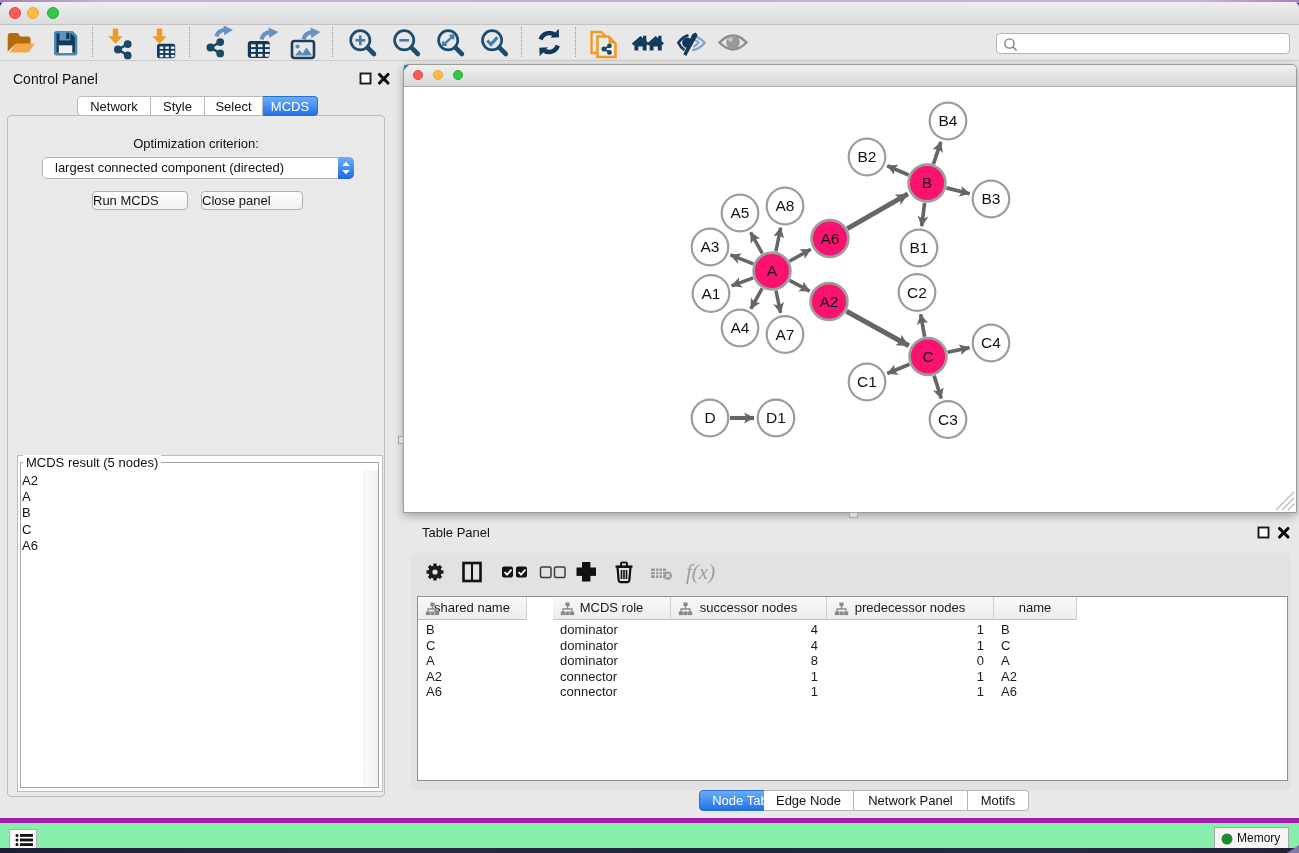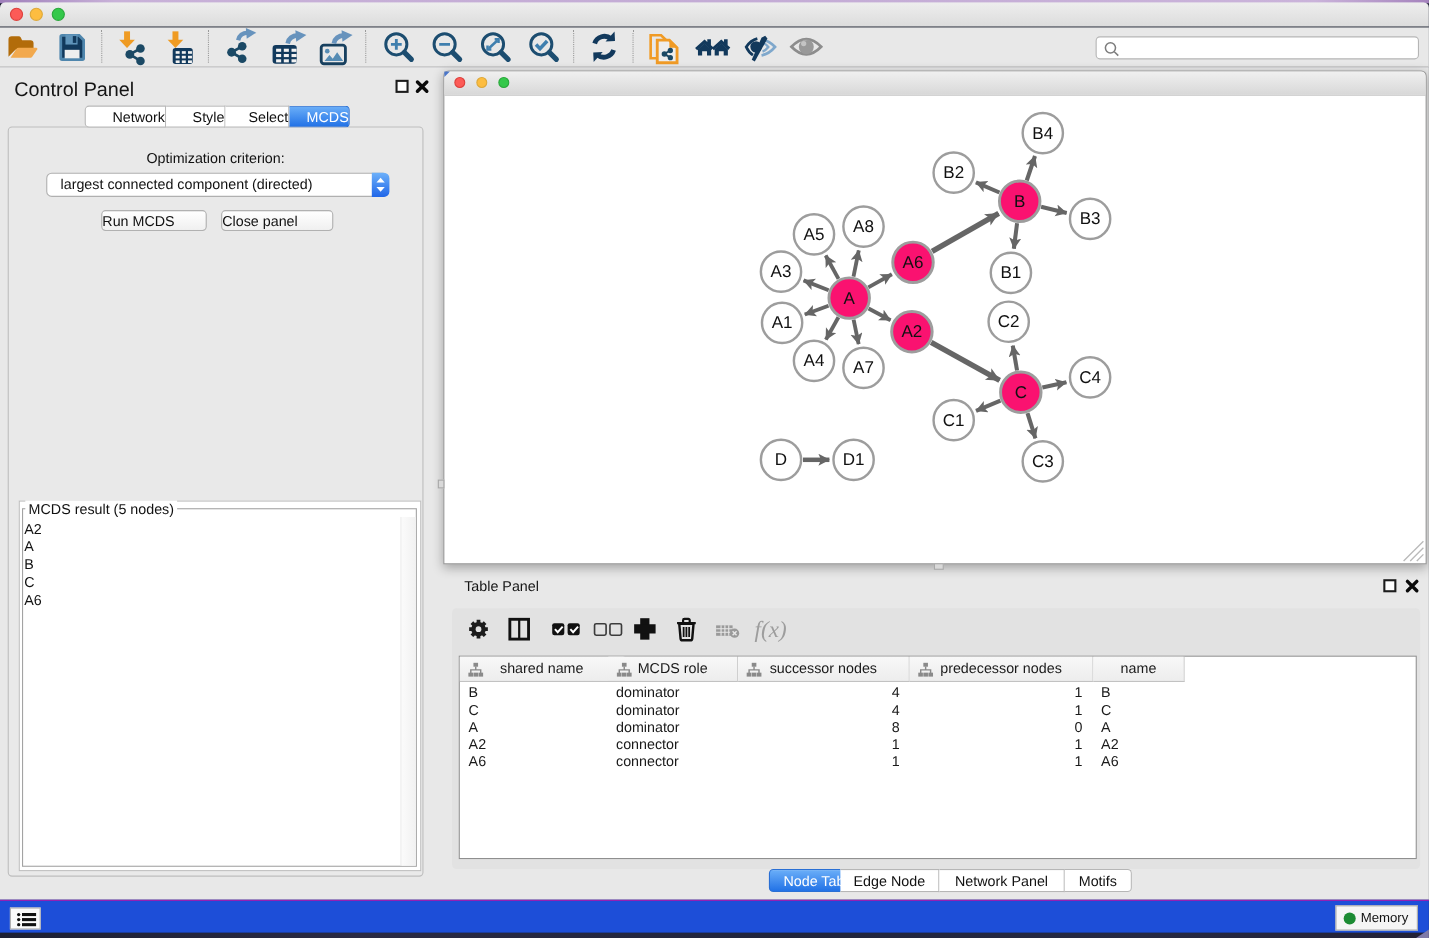--- a/index.html
+++ b/index.html
@@ -19,26 +19,26 @@
 
 #toolbar { left:0; top:25px; width:1299px; height:36px; background:#e8e8e8;
   border-bottom:1px solid #cccccc; }
 .tsep { position:absolute; top:2px; height:30px; width:0;
   border-left:1px dotted #9a9a9a; }
 #searchbox { position:absolute; left:996px; top:8px; width:294px; height:21px;
   background:#fff; border:1px solid #b5b5b5; border-radius:4px; }
 
 #mainbg { left:0; top:61px; width:1299px; height:757px; background:#e8e8e8; }
 
-#cp-title { left:13px; top:71px; font-size:18px; color:#141414; }
+#cp-title { left:13px; top:71px; font-size:14px; color:#141414; }
 #cp-box { left:7px; top:115px; width:378px; height:682px; background:#e9e9e9;
   border:1px solid #bdbdbd; border-radius:4px; }
 .tab { position:absolute; top:96px; height:20px; background:#ffffff;
   border:1px solid #b9b9b9; border-left:none; font-size:13px; color:#111;
-  text-align:right; line-height:19px; }
+  text-align:center; line-height:19px; }
 .tab.first { border-left:1px solid #b9b9b9; border-radius:4px 0 0 4px; }
 .tab.last { border-radius:0 4px 4px 0; }
 .tab.sel { background:linear-gradient(180deg,#6aaef8,#2272e6); color:#fff; border-color:#2a6fd4; }
 #opt-label { left:7px; top:136px; width:378px; text-align:center; font-size:13px; color:#111; }
 #cp-select { left:42px; top:157px; width:311px; height:22px; background:#fff;
   border:1px solid #b0b0b0; border-radius:5px; font-size:13px; color:#111;
   line-height:20px; padding-left:12px; }
 #cp-step { left:338px; top:157px; width:15.5px; height:22px; border-radius:0 5px 5px 0;
   background:linear-gradient(180deg,#6db1fa,#2066e8); }
 .btn { position:absolute; top:191px; height:19px;
@@ -75,22 +75,22 @@
 .cell { position:absolute; font-size:13px; color:#1a1a1a; height:15.6px; line-height:15.6px; }
 .num { text-align:right; }
 
 .btab { position:absolute; top:790px; height:21px; background:#fff;
   border:1px solid #b6b6b6; border-left:none; font-size:13px; color:#111;
   text-align:center; line-height:20px; }
 .btab.first { border-left:1px solid #b6b6b6; border-radius:4px 0 0 4px; }
 .btab.last { border-radius:0 4px 4px 0; }
 .btab.sel { background:linear-gradient(180deg,#6aaef8,#2272e6); color:#fff; border-color:#2a6fd4; }
 
-#statusbar { left:0; top:818px; width:1299px; height:30px; background:#1d4ed8;
-  border-top:1px solid #a21caf; }
+#statusbar { left:0; top:818px; width:1299px; height:30px; background:#86efac;
+  border-top:5px solid #a21caf; }
 #listbtn { position:absolute; left:9px; top:6px; width:28px; height:20px;
   background:#fafafa; border:1px solid #b0b0b0; }
 #membtn { position:absolute; left:1214px; top:4px; width:75px; height:23px;
   background:#f5f5f5; border:1px solid #a8a8a8; font-size:12px; color:#111;
   line-height:21px; padding-left:22px; }
 #bottomstrip { left:0; top:848px; width:1299px; height:5px;
   background:linear-gradient(90deg,#1c1f33,#2a2a44 25%,#20243c 55%,#262943 80%,#232136); }
 </style>
 </head>
 <body>
@@ -422,21 +422,21 @@
   <line x1="244.5" y1="12.5" x2="244.5" y2="22"></line>
           <line x1="248" y1="12.5" x2="248" y2="22"></line>
           <line x1="251.5" y1="12.5" x2="251.5" y2="22"></line>
  </g>
  <circle cx="256.8" cy="19.6" r="4.2" fill="#9a9a9a"></circle>
  <path d="M255,17.8 l3.6,3.6 M258.6,17.8 l-3.6,3.6" stroke="#e8e8e8" stroke-width="1.3"></path>
 </g>
 <text x="275" y="23" font-family="Liberation Serif, serif" font-style="italic" font-size="21" fill="#9d9d9d">f(x)</text>
 </svg>
   <div class="abs" id="tp-table">
-    <div class="hc" style="left:0px;width:150px;">shared name</div>
+    <div class="hc" style="left:0px;width:109px;">shared name</div>
     <div class="hc" style="left:135px;width:118px;">MCDS role</div>
     <div class="hc" style="left:253px;width:156px;">successor nodes</div>
     <div class="hc" style="left:409px;width:167px;">predecessor nodes</div>
     <div class="hc" style="left:576px;width:83px;">name</div>
     <svg style="position:absolute;left:7px;top:5px;" width="15" height="14" viewBox="0 0 15 14">
 <rect x="5.4" y="0.5" width="4.2" height="3.6" fill="#8a8a8a"></rect>
 <path d="M7.5,4 v3 M3,10 v-3 h9 v3" stroke="#8a8a8a" stroke-width="1.3" fill="none"></path>
 <rect x="0.8" y="9.5" width="4.2" height="3.6" fill="#8a8a8a"></rect>
 <rect x="5.4" y="9.5" width="4.2" height="3.6" fill="#8a8a8a"></rect>
 <rect x="10" y="9.5" width="4.2" height="3.6" fill="#8a8a8a"></rect>

